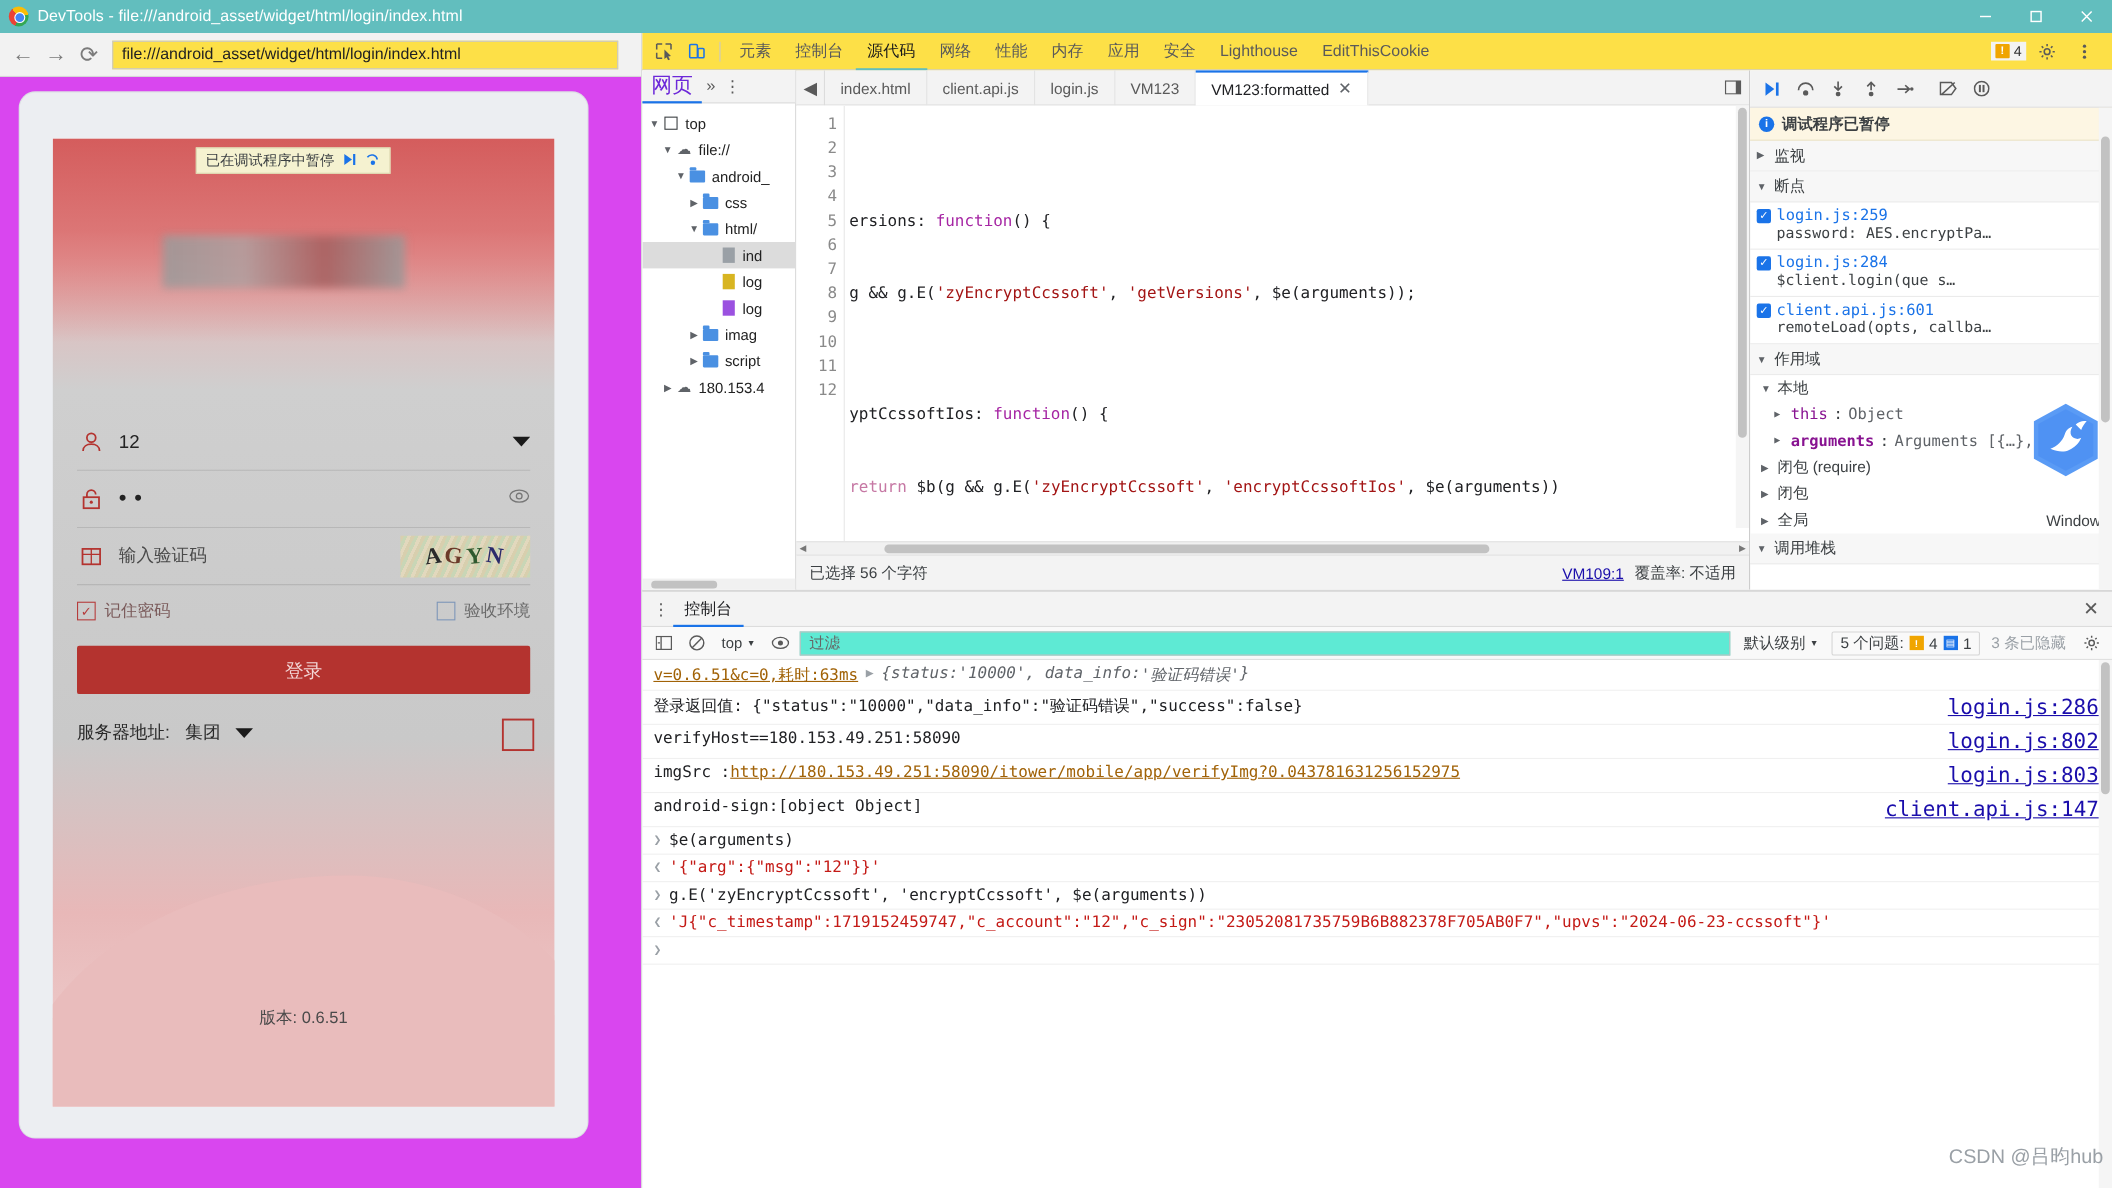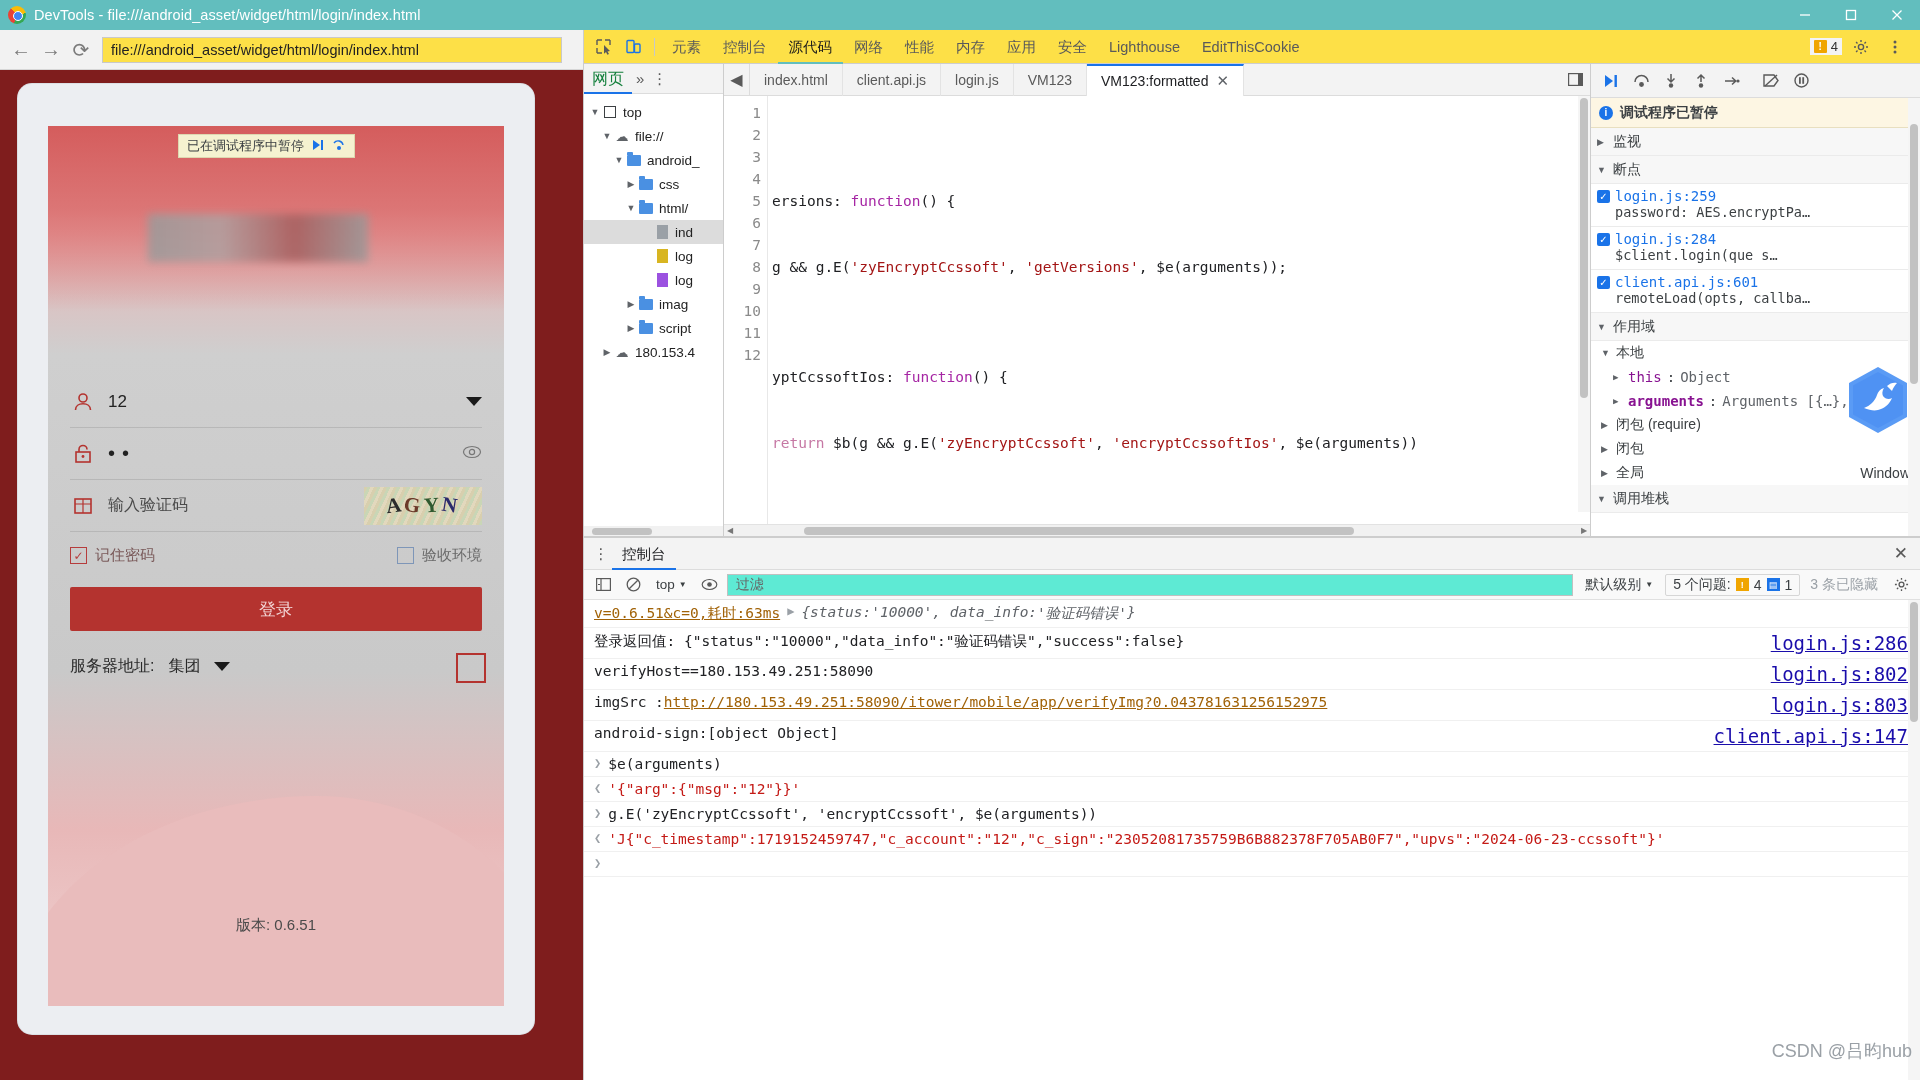--- a/index.html
+++ b/index.html
@@ -55,21 +55,21 @@
   .dt-right { margin-left: auto; display: flex; align-items: center; gap: 4px; padding-right: 6px;}
   .warnbadge { display:flex; align-items:center; gap:4px; background:#f3f3f3; padding: 1px 4px;
                font-size: 13px; color:#333; }
   .warn-ico { width: 13px; height: 13px; background:#f0a500; color:#fff; font-size:10px; font-weight:bold;
               display:flex; align-items:center; justify-content:center; border-radius:1px;}
 
   
   .sources { display: flex; height: 473px; border-bottom: 1px solid #cdcdcd; }
   .navpanel { width: 140px; border-right: 1px solid #cdcdcd; display: flex; flex-direction: column; background:#fff;}
   .navpanel-tabs { height: 30px; display:flex; align-items:center; border-bottom: 1px solid #dcdcdc; background:#f3f3f3;}
-  .np-tab { font-size: 16px; padding: 0 8px; height: 30px; line-height:30px; color:#15803d; }
+  .np-tab { font-size: 19px; padding: 0 8px; height: 30px; line-height:30px; color:#6d28d9; }
   .np-tab.active { border-bottom: 2px solid #1a73e8; }
   .np-more { color:#5a5a5a; padding: 0 4px; font-size: 15px;}
   .tree { flex: 1; overflow: hidden; padding-top: 6px; font-size: 13.5px; color: #222; }
   .tnode { display: flex; align-items: center; height: 24px; white-space: nowrap; }
   .tnode.sel { background: #dcdcdc; }
   .tw { width: 14px; text-align:center; color:#5f6368; font-size: 9px; flex:none;}
   .ticon { width: 16px; height: 16px; margin-right: 5px; flex:none; display:flex; align-items:center; justify-content:center;}
   .folder { width: 14px; height: 11px; background: #4a90e2; border-radius: 1px; position: relative; }
   .folder::before { content:""; position:absolute; top:-3px; left:0; width:6px; height:3px; background:#4a90e2; border-radius:1px 1px 0 0;}
   .fileic { width: 11px; height: 14px; background: #9aa0a6; position: relative; }
@@ -170,21 +170,21 @@
   .con-row .lnk { color:#a16207; text-decoration: underline;}
   .con-row .redstr { color:#c41a16; }
   .con-row .ital { font-style: italic; color:#5f6368;}
   .con-row .arrowIn { color:#9aa0a6; margin-right:7px; font-size: 12px;}
   .con-row.cmd { color:#202124; }
   .con-row.res { color:#c41a16; }
   .con-scroll { position:absolute; right:0; top:0; width:12px; bottom:0; background:#f5f5f5;}
   .con-scroll i { position:absolute; top:2px; left:2px; width:8px; height:120px; background:#c2c2c2; border-radius:4px;}
 
   
-  .phone-area { position: absolute; left:0; top:70px; width: 583px; bottom: 0; background:#7f1d1d; }
+  .phone-area { position: absolute; left:0; top:70px; width: 583px; bottom: 0; background:#d946ef; }
   .phone {
     position:absolute; left: 18px; top: 14px; width: 516px; height: 950px;
     background:#eceef2; border-radius: 14px; box-shadow: 0 0 0 1px #dcdfe4;
   }
   .screen { position:absolute; left: 30px; top: 42px; width: 456px; height: 880px;
             background: linear-gradient(180deg,#f2c6c6 0%, #e9b3b3 12%, #cfcfcf 26%, #c9c9c9 62%, #e8b8b8 80%, #efd2d2 100%);
             overflow:hidden; }
   .screen .wave1 { position:absolute; left:-40px; bottom:-20px; width: 560px; height: 230px;
                    background: #e9bcbc; border-radius: 55% 45% 0 0 / 100% 100% 0 0; }
   .screen .wave2 { position:absolute; left:-80px; bottom:-40px; width: 620px; height: 180px;
@@ -559,20 +559,27 @@
           <div style="position:absolute;right:0;top:0;width:12px;bottom:12px;background:#f5f5f5;">
             <i style="position:absolute;top:2px;left:2px;width:8px;height:300px;background:#c2c2c2;border-radius:4px;display:block;"></i>
           </div>
         </div>
         <div class="code-hscroll">
           <span class="arrL">◀</span>
           <i></i>
           <span class="arrR" style="margin-left:auto;">▶</span>
         </div>
 
+        <div class="statusbar">
+          <span>已选择 56 个字符</span>
+          <span class="right">
+            <a>VM109:1</a>
+            <span>覆盖率: 不适用</span>
+          </span>
+        </div>
       </div>
 
       <div class="dbg">
         <div class="dbg-toolbar">
           <div class="dbg-btn blue">
             <svg width="16" height="14" viewBox="0 0 16 14">
                 <path d="M2 1l8 6-8 6z" fill="#1a73e8"></path>
                 <rect x="11.5" y="1" width="2.4" height="12" fill="#1a73e8"></rect>
               </svg>
           </div>

